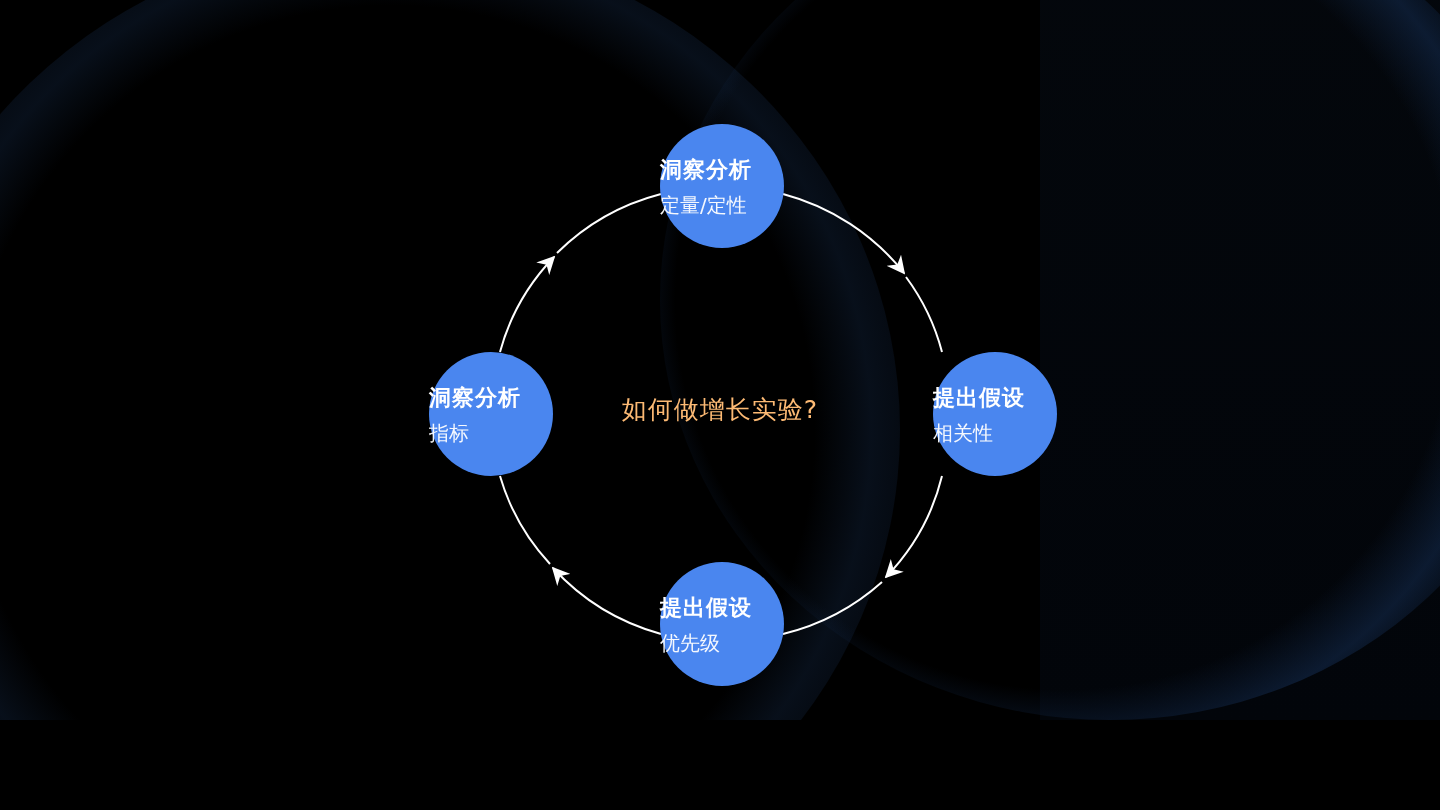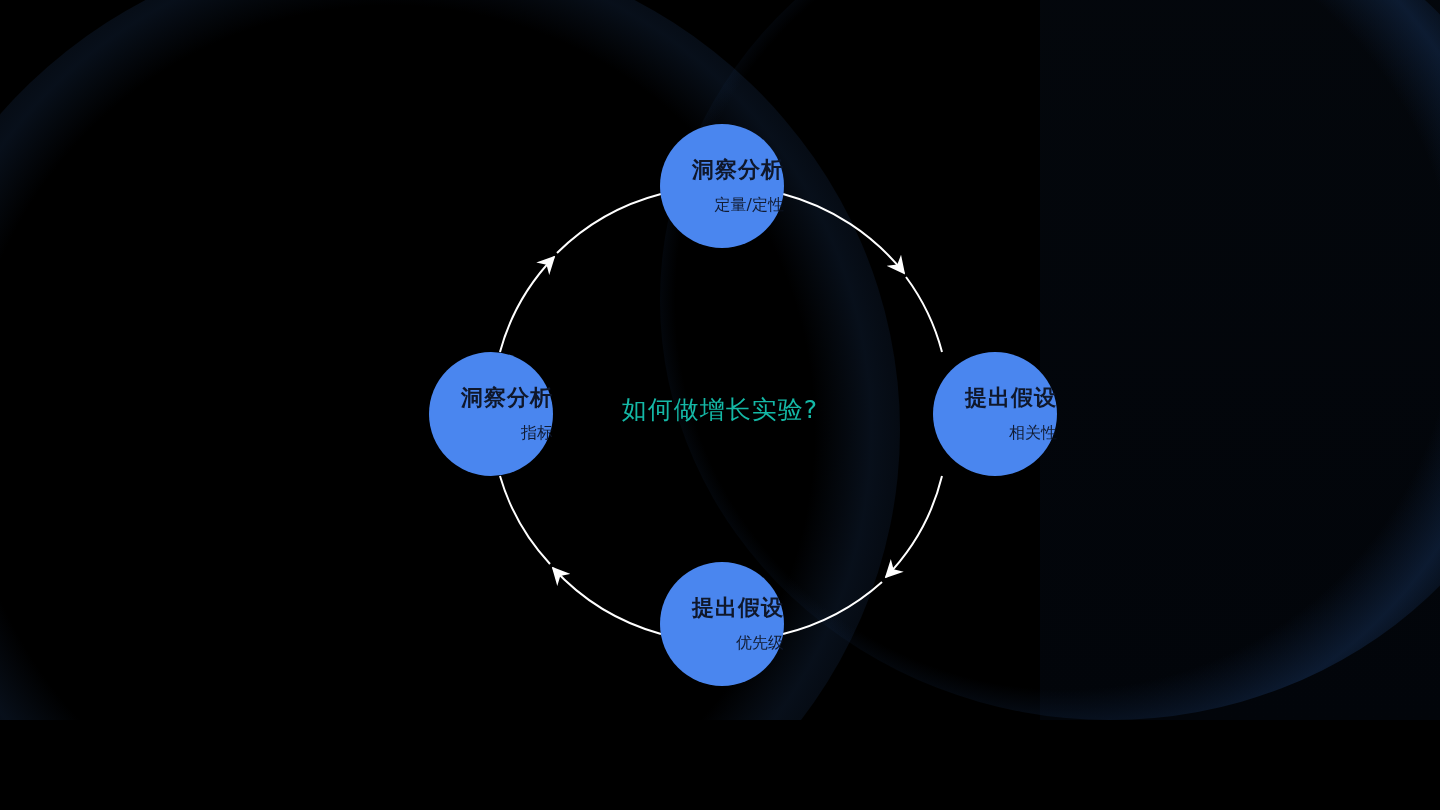--- a/index.html
+++ b/index.html
@@ -4,24 +4,24 @@
 <style>
   html,body{margin:0;padding:0;}
   body{width:1440px;height:810px;overflow:hidden;background:#000;position:relative;font-family:"DejaVu Sans","Liberation Sans",sans-serif;}
   .bg{position:absolute;inset:0;overflow:hidden;}
   .bg-arc{position:absolute;border-radius:50%;}
   .bg-arc.a1{left:-120px;top:-60px;width:1020px;height:980px;background:radial-gradient(circle at 50% 50%, rgba(0,0,0,1) 60%, rgba(14,28,48,0.55) 68%, rgba(8,16,30,0.4) 76%, rgba(0,0,0,0) 82%);}
   .bg-arc.a2{left:660px;top:-120px;width:900px;height:840px;background:radial-gradient(circle at 45% 50%, rgba(0,0,0,0) 60%, rgba(20,44,80,0.55) 69%, rgba(6,14,26,0.3) 76%, rgba(0,0,0,0) 80%);}
   .bg-shade{position:absolute;left:1040px;top:0;width:400px;height:720px;background:linear-gradient(180deg,rgba(10,20,34,0.35),rgba(4,10,20,0.5));}
   .bg-bottom{position:absolute;left:0;top:720px;width:1440px;height:90px;background:#000;}
   svg.ring{position:absolute;left:0;top:0;}
-  .node{position:absolute;width:124px;height:124px;border-radius:50%;background:#4a86ef;color:#0f172a;display:flex;flex-direction:column;align-items:flex-end;justify-content:center;text-align:center;cursor:pointer;}
+  .node{position:absolute;width:124px;height:124px;border-radius:50%;background:#4a86ef;color:#ffffff;display:flex;flex-direction:column;align-items:flex-start;justify-content:center;text-align:center;cursor:pointer;}
   .node .title{font-size:22px;font-weight:bold;line-height:28px;letter-spacing:1px;}
-  .node .sub{font-size:16px;line-height:22px;margin-top:10px;opacity:0.95;}
-  .center-q{position:absolute;left:560px;top:390px;width:320px;text-align:center;color:#14b8a6;font-size:25px;line-height:40px;letter-spacing:1px;}
+  .node .sub{font-size:20px;line-height:22px;margin-top:10px;opacity:0.95;}
+  .center-q{position:absolute;left:560px;top:390px;width:320px;text-align:center;color:#fdba74;font-size:25px;line-height:40px;letter-spacing:1px;}
 </style>
 </head>
 <body>
 
 <div class="bg">
   <div class="bg-arc a1"></div>
   <div class="bg-shade"></div>
   <div class="bg-arc a2"></div>
   <div class="bg-bottom"></div>
 </div>

